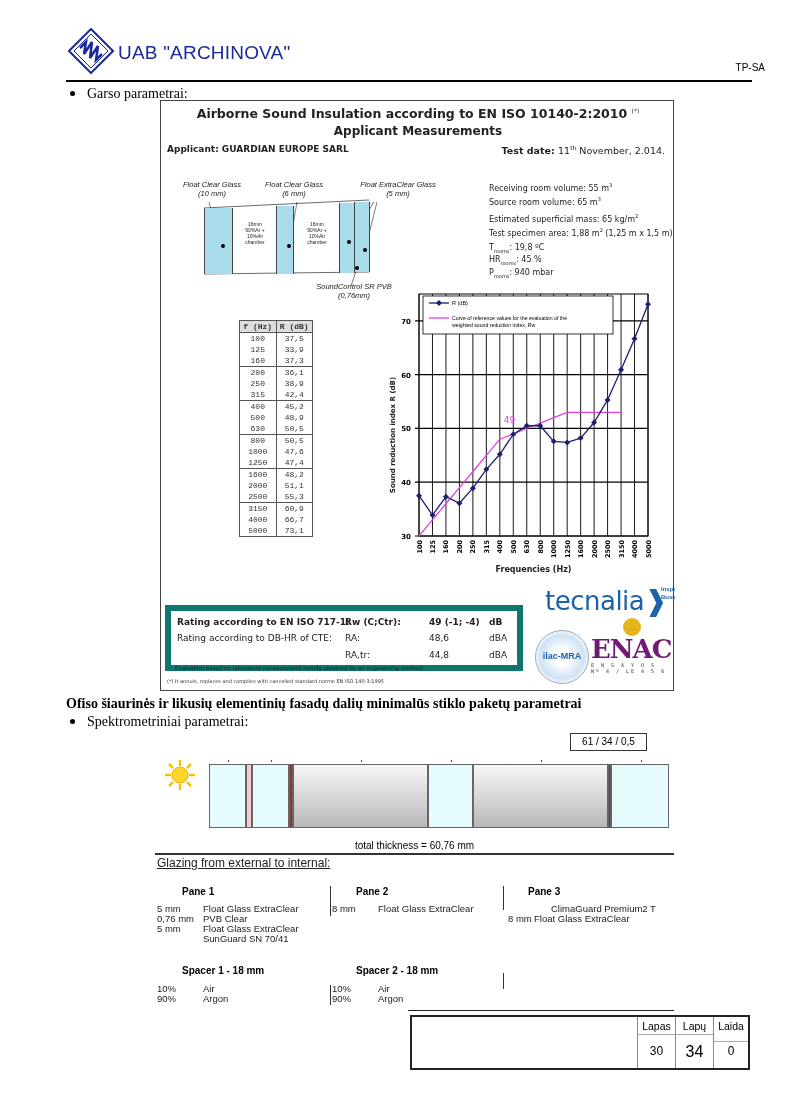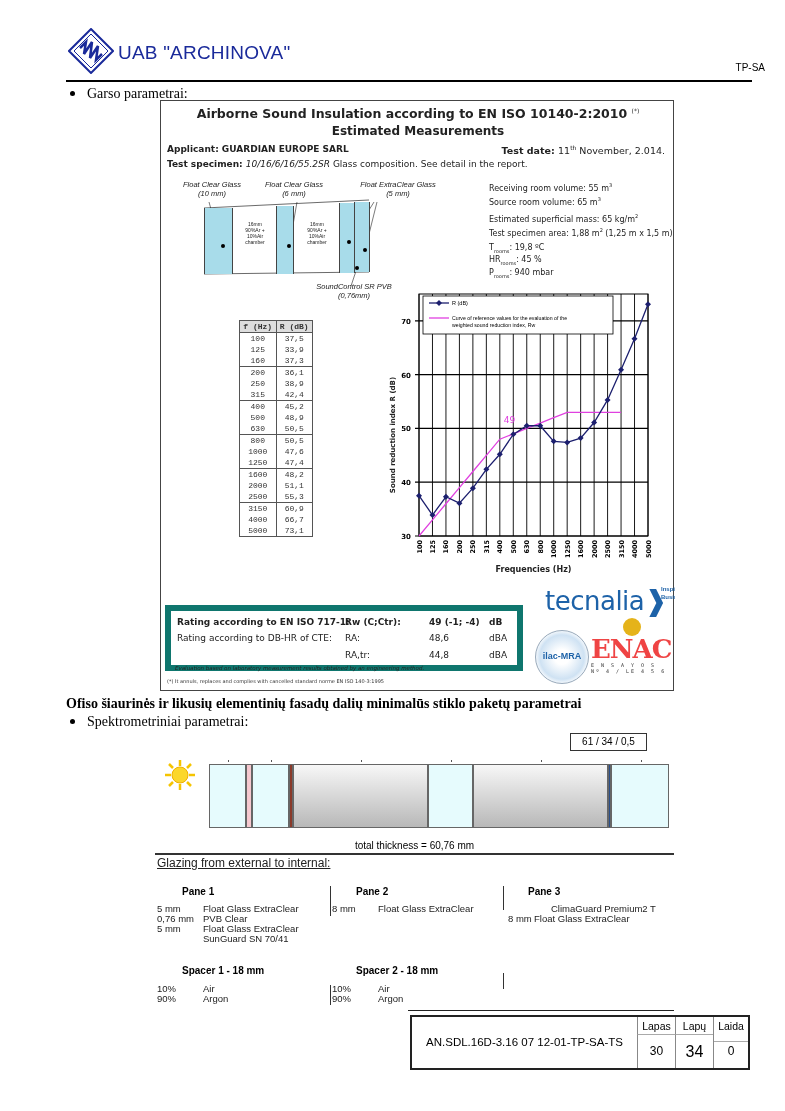--- a/index.html
+++ b/index.html
@@ -39,21 +39,21 @@
   #rating{left:4px;top:505px;width:358px;height:66px;border:6px solid #0f766e;box-sizing:border-box;font-family:"DejaVu Sans",sans-serif;color:#222;font-size:9px;}
   #rating .r{position:absolute;}
   #footnote{left:6px;top:578px;font-size:5px;font-family:"DejaVu Sans",sans-serif;color:#333;}
   
   #tecnalia{left:384px;top:484px;font-size:26px;color:#1d62a8;font-family:"DejaVu Sans",sans-serif;letter-spacing:-0.5px;}
   #tecnalia-side{left:500px;top:485px;font-size:6px;color:#1d62a8;font-weight:bold;line-height:8px;width:14px;overflow:hidden;}
   #ilac{left:374px;top:530px;width:52px;height:52px;border-radius:50%;background:radial-gradient(circle,#fff 20%,#cfe2f3 60%,#fff 75%);border:1px solid #9ab;}
   #ilac span{position:absolute;left:2px;top:20px;font-size:9px;font-weight:bold;color:#1d62a8;width:48px;text-align:center;}
   #enac{left:430px;top:518px;width:80px;}
   #enac .crown{width:18px;height:18px;border-radius:50%;background:#e5b31a;margin-left:32px;}
-  #enac .word{font-family:"DejaVu Serif",serif;font-weight:bold;font-size:26px;color:#ef4444;line-height:26px;letter-spacing:-1px;}
+  #enac .word{font-family:"DejaVu Serif",serif;font-weight:bold;font-size:26px;color:#701a75;line-height:26px;letter-spacing:-1px;}
   #enac .sub{font-family:"DejaVu Sans Mono",monospace;font-size:5px;color:#333;letter-spacing:2px;}
   
   #sect2{left:66px;top:696px;font-family:"Liberation Serif",serif;font-size:14px;font-weight:bold;}
   #code-box{left:570px;top:733px;width:75px;height:16px;border:1px solid #333;font-size:10px;text-align:center;line-height:16px;}
   #sun{left:164px;top:759px;width:32px;height:32px;}
   #glazing{left:209px;top:764px;width:460px;height:66px;}
   .gpane{position:absolute;top:0;height:64px;border:1px solid #666;box-sizing:border-box;}
   .glass2{background:#e6fbfd;}
   .gas{background:linear-gradient(#f7f7f7,#b8b8b8);}
   .tick{position:absolute;top:-5px;width:1px;height:2px;background:#555;}
@@ -82,27 +82,24 @@
 <div id="doccode" class="abs">TP-SA</div>
 <div id="hrule" class="abs"></div>
 
 <div class="abs bullet-line" style="left:66px;top:86px;">
   <span class="dot"></span><span>Garso parametrai:</span>
 </div>
 
 <div id="report" class="abs">
   <div class="topline"></div>
   <div id="rep-title" class="abs calibri"><span>Airborne Sound Insulation according to EN ISO 10140-2:2010</span> <sup>(*)</sup></div>
-  <div id="rep-sub" class="abs calibri">Estimated Measurements</div>
+  <div id="rep-sub" class="abs calibri">Applicant Measurements</div>
   <div id="applicant" class="abs calibri" style="font-weight:bold;">Applicant: GUARDIAN EUROPE SARL</div>
   <div id="testdate" class="abs calibri">
     <b>Test date: </b><span>11</span><sup style="font-size:6px">th</sup><span> November, 2.014.</span>
-  </div>
-  <div id="specimen" class="abs calibri">
-    <b>Test specimen: </b><i>10/16/6/16/55.2SR</i><span> Glass composition. See detail in the report.</span>
   </div>
 
   <div class="abs" style="left:8px;top:78px;width:220px;height:130px;">
     <svg class="abs" style="left:0;top:0" width="220" height="130">
       <line x1="35" y1="30" x2="200" y2="22" stroke="#444" stroke-width="0.8"></line>
       <line x1="35" y1="96" x2="200" y2="94" stroke="#444" stroke-width="0.8"></line>
       <line x1="53" y1="71" x2="40" y2="24" stroke="#222" stroke-width="0.6"></line>
       <line x1="120" y1="70" x2="128" y2="24" stroke="#222" stroke-width="0.6"></line>
       <line x1="180" y1="64" x2="205" y2="24" stroke="#222" stroke-width="0.6"></line>
       <line x1="196" y1="72" x2="208" y2="24" stroke="#222" stroke-width="0.6"></line>
@@ -415,20 +412,19 @@
   <div><span style="display:inline-block;width:46px">10%</span><span>Air</span></div>
   <div><span style="display:inline-block;width:46px">90%</span><span>Argon</span></div>
 </div>
 <div class="pane-row" style="left:332px;top:984px">
   <div><span style="display:inline-block;width:46px">10%</span><span>Air</span></div>
   <div><span style="display:inline-block;width:46px">90%</span><span>Argon</span></div>
 </div>
 <div class="abs" style="left:408px;top:1010px;width:266px;height:1px;background:#222"></div>
 
 <div id="footer" class="abs">
-  <div class="code">AN.SDL.16D-3.16 07 12-01-TP-SA-TS</div>
   <div class="cell" style="left:225px;top:0;width:38px;height:18px;font-size:10.5px;line-height:18px;border-bottom:1px solid #aaa">Lapas</div>
   <div class="cell" style="left:263px;top:0;width:38px;height:18px;font-size:10.5px;line-height:18px;border-bottom:1px solid #aaa">Lapų</div>
   <div class="cell" style="left:301px;top:0;width:35px;height:25px;font-size:10.5px;line-height:18px;border-bottom:1px solid #aaa">Laida</div>
   <div class="cell" style="left:225px;top:18px;width:38px;height:33px;font-size:12px;line-height:33px">30</div>
   <div class="cell" style="left:263px;top:18px;width:38px;height:33px;font-size:16px;line-height:33px">34</div>
   <div class="cell" style="left:301px;top:18px;width:35px;height:33px;font-size:12px;line-height:33px">0</div>
 </div>
 
 </body></html>

